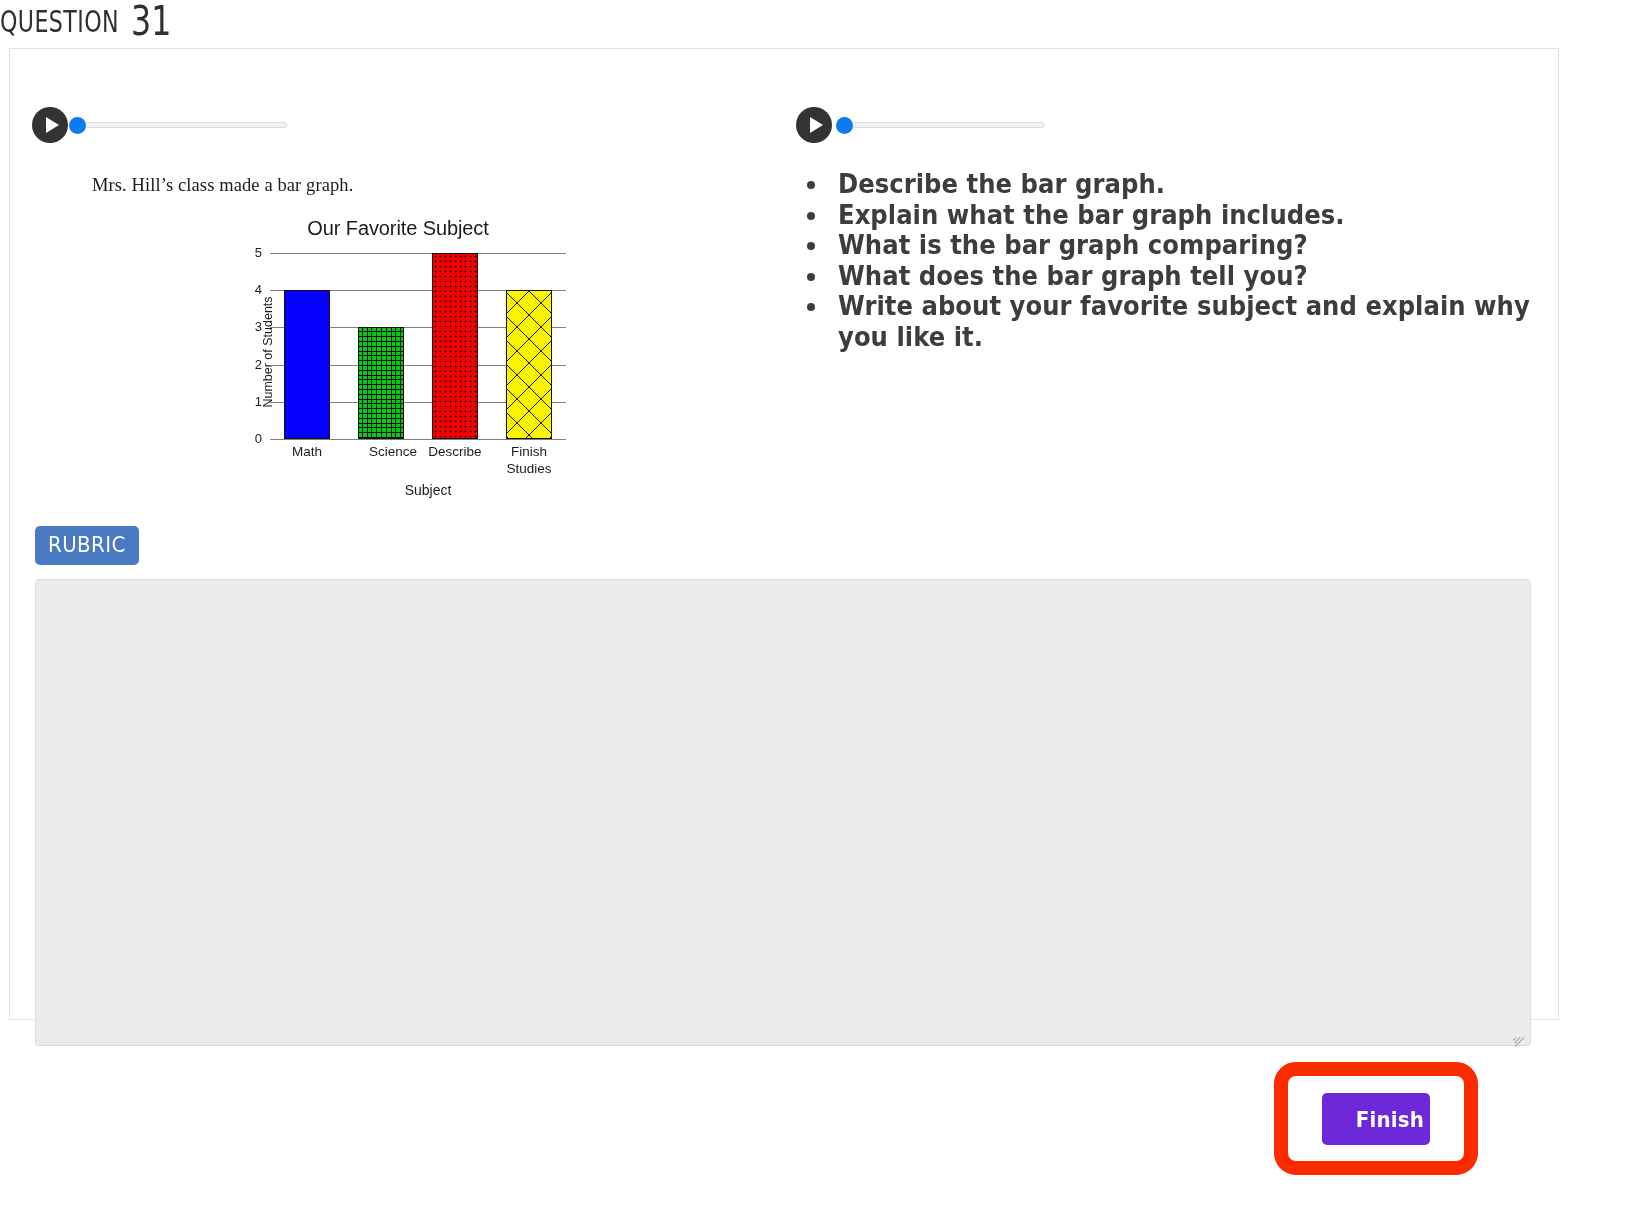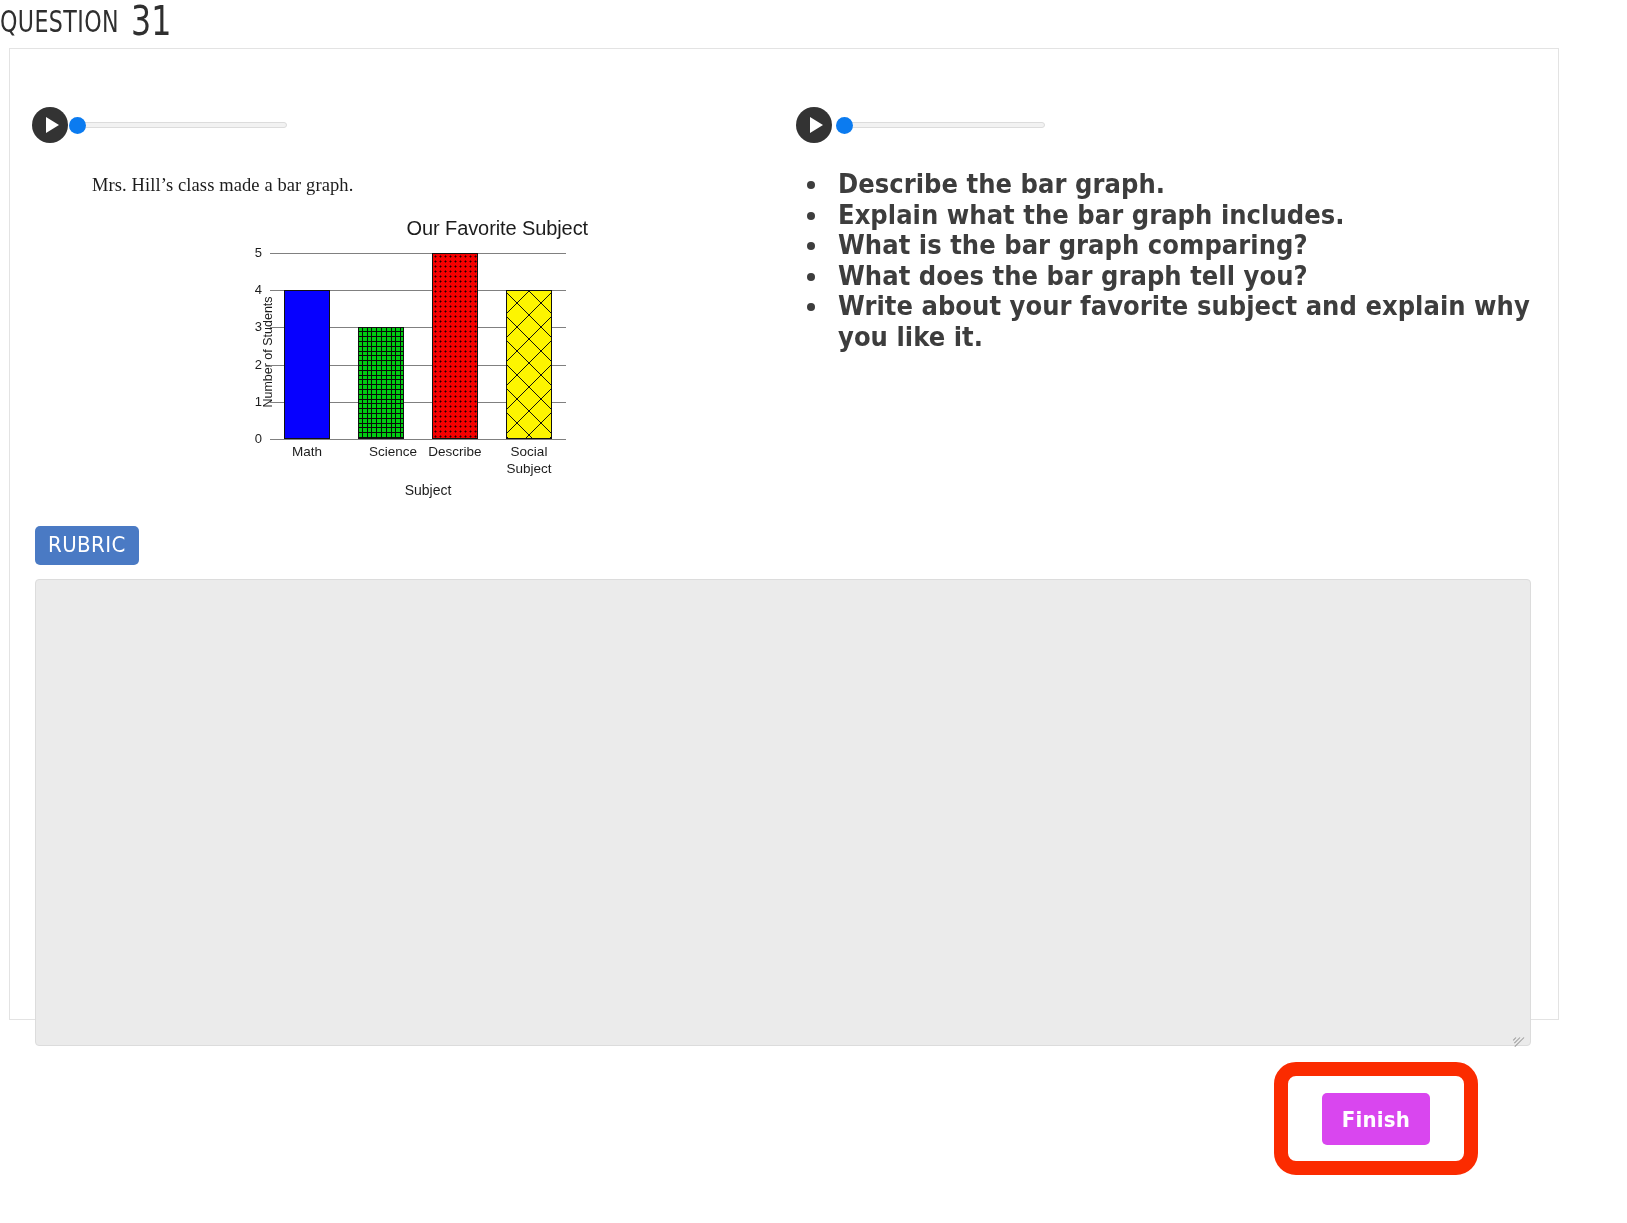--- a/index.html
+++ b/index.html
@@ -123,21 +123,21 @@
     position: absolute;
     left: 198px;
     top: 168px;
     width: 380px;
     height: 295px;
   }
   .chart-title {
     position: absolute;
     left: 0; top: 0;
     width: 380px;
-    text-align: right;
+    text-align: center;
     font-size: 20px;
     color: #1c1c1c;
     letter-spacing: -0.1px;
   }
   .ylabel {
     position: absolute;
     left: -30px;
     top: 128px;
     width: 180px;
     text-align: center;
@@ -381,21 +381,21 @@
         <div class="bars" id="bars">
             <div class="bar bar-math" style="left: 14px; width: 46px; height: 148.8px;"></div>
             <div class="bar bar-science" style="left: 88px; width: 46px; height: 111.6px;"></div>
             <div class="bar bar-reading" style="left: 162px; width: 46px; height: 186px;"></div>
             <div class="bar bar-social" style="left: 236px; width: 46px; height: 148.8px;"></div>
           </div>
         <div id="xcats">
             <div class="xcat" style="left: 0px; width: 74px;">Math</div>
             <div class="xcat" style="left: 86px; width: 74px; text-align: center;">Science</div>
             <div class="xcat" style="left: 148px; width: 74px;">Describe</div>
-            <div class="xcat" style="left: 222px; width: 74px;">Social Subject</div>
+            <div class="xcat" style="left: 222px; width: 74px;">Finish Studies</div>
           </div>
       </div>
       <div class="xlabel">Subject</div>
     </div>
 
     <ul class="bullets" id="bullets">
         <li>Describe the bar graph.</li>
         <li>Explain what the bar graph includes.</li>
         <li>What is the bar graph comparing?</li>
         <li>What does the bar graph tell you?</li>
@@ -407,15 +407,15 @@
     <textarea class="answer-area" placeholder="" style=""></textarea>
     <div class="resize-grip">
       <i></i>
         <i></i>
         <i></i>
     </div>
 
   </div>
 
   <div class="finish-highlight" style="border-color: rgb(251, 43, 0);"></div>
-  <button class="finish-btn" style="background: #d946ef;">Finish</button>
+  <button class="finish-btn" style="background: #6d28d9; text-align: right;">Finish</button>
 
 </div>
 
 </body></html>

